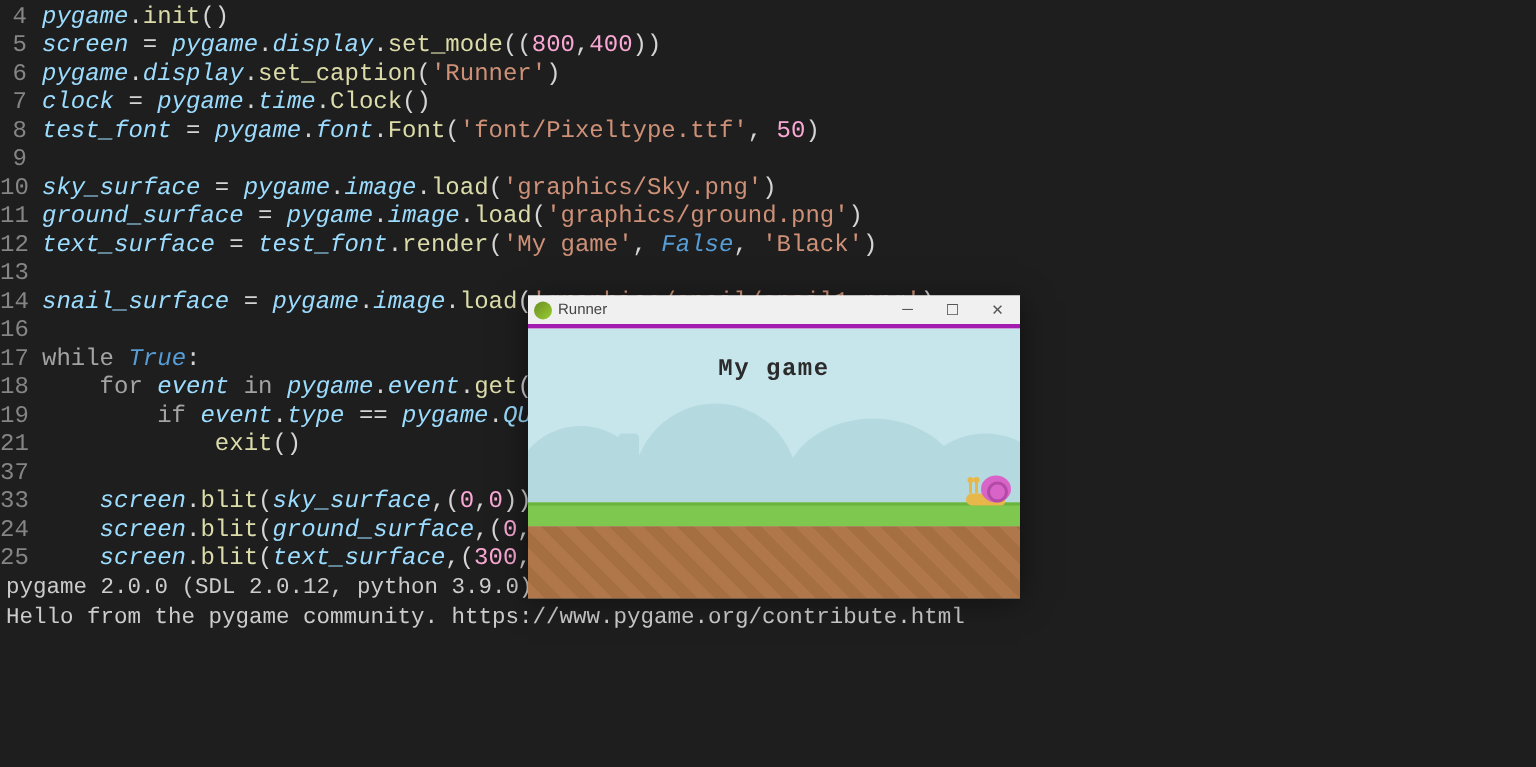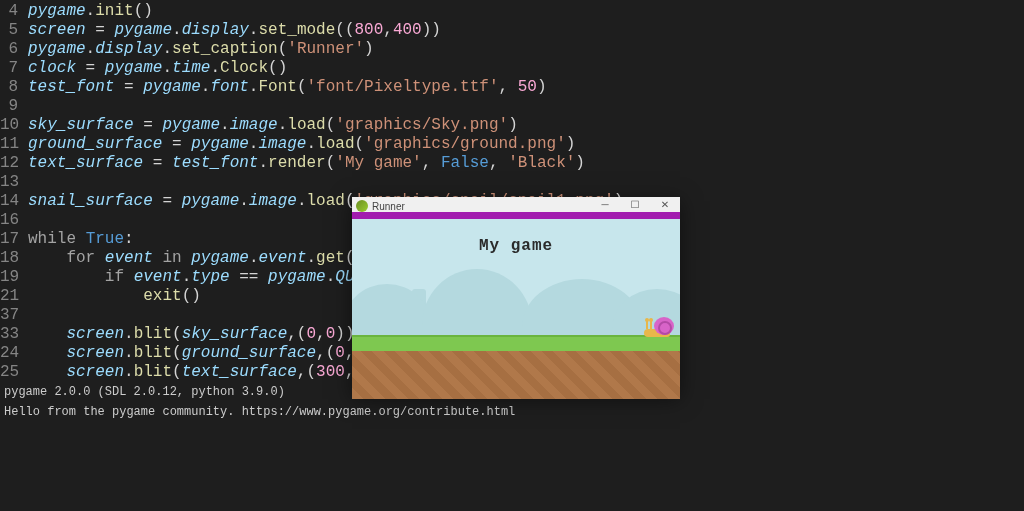--- a/index.html
+++ b/index.html
@@ -31,47 +31,47 @@
     flex: 0 0 28px;
     user-select: none;
   }
   .code { flex: 1; }
   
   .kw   { color: #a3a3a3; }      
   .fn   { color: #dcdcaa; }      
   .var  { color: #9cdcfe; font-style: italic; }      
   .num  { color: #f9a8d4; }      
   .str  { color: #ce9178; }      
-  .bool { color: #569cd6; }      
+  .bool { color: #569cd6; font-style: italic; }      
   .op   { color: #d4d4d4; }      
 
   .terminal {
     padding-left: 4px;
     color: #cccccc;
-    font-size: 12px;
+    font-size: 15px;
     line-height: 20px;
   }
 
   
   .pygame-window {
     position: absolute;
     left: 352px; top: 197px;
     width: 328px; height: 198px;
     background: #fff;
     box-shadow: 0 4px 20px rgba(0,0,0,.5);
   }
   .titlebar {
     height: 22px;
     background: #f0f0f0;
     display: flex;
-    align-items: flex-end;
+    align-items: center;
     font-family: 'Segoe UI', Tahoma, sans-serif;
     font-size: 10px;
     color: #444;
-    border-bottom: 7px solid #a21caf;
+    border-bottom: 3px solid #a21caf;
   }
   .tb-icon {
     width: 12px; height: 12px;
     margin: 0 4px 0 4px;
     background: linear-gradient(135deg,#6b8e23,#9acd32);
     border-radius: 50%;
   }
   .tb-title { flex: 0 0 auto; }
   .tb-spacer { flex: 1; }
   .tb-btn {

